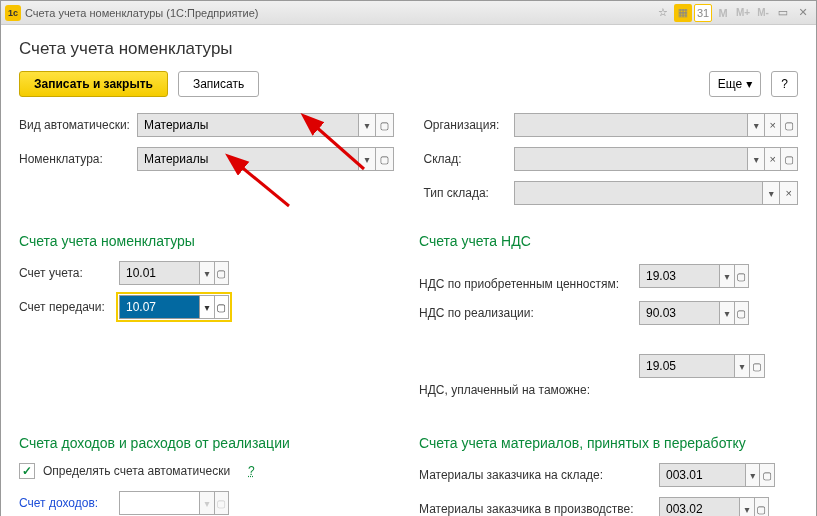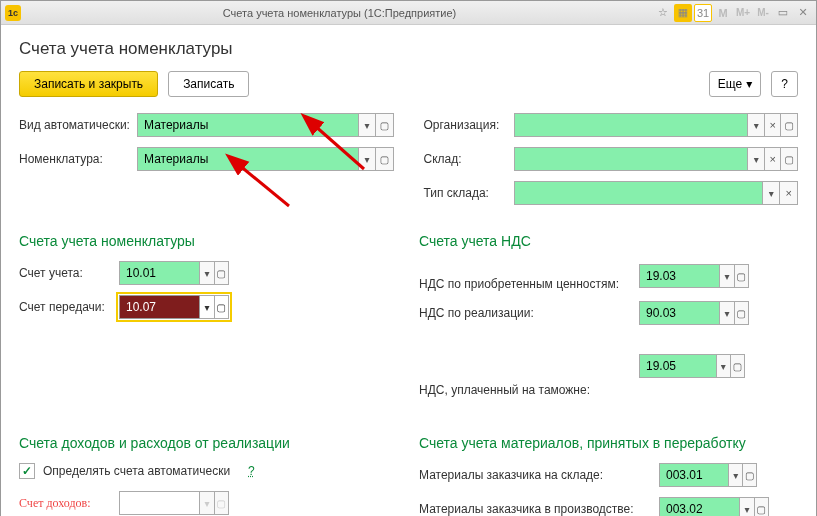--- a/index.html
+++ b/index.html
@@ -1,40 +1,40 @@
 <!DOCTYPE html>
 <html><head>
 <meta charset="utf-8">
 <style>
   * { box-sizing: border-box; margin: 0; padding: 0; }
   body { font-family: Arial, sans-serif; font-size: 12px; background: #fff; color: #333; }
   .window { width: 817px; border: 1px solid #999; background: #fff; }
   .titlebar { background: linear-gradient(#f0f0f0,#e0e0e0); border-bottom: 1px solid #ccc; display: flex; align-items: center; height: 24px; padding: 0 4px; }
   .titlebar .icon-1c { width: 16px; height: 16px; background: #f8c300; border-radius: 3px; margin-right: 4px; display:flex; align-items:center; justify-content:center; font-size:9px; font-weight:bold; color:#333;}
-  .titlebar .title { flex: 1; color: #555; font-size: 11px; text-align: center; }
+  .titlebar .title { flex: 1; color: #555; font-size: 11px; }
   .titlebar .tb-icons { display: flex; gap: 2px; align-items: center; }
   .titlebar .tb-icons span { width: 18px; height: 18px; display:flex; align-items:center; justify-content:center; font-size:11px; color:#888; cursor:pointer; }
   .tb-icons .star{color:#aaa;}
   .tb-icons .calc{background:#f8c300;color:#333;border-radius:2px;}
   .tb-icons .cal{background:#fff;border:1px solid #f8c300;color:#d70;border-radius:2px;font-size:9px;}
   .content { padding: 14px 18px 18px; }
   h1 { font-size: 17px; font-weight: normal; color: #333; margin-bottom: 12px; }
   .row-top { display:flex; align-items:center; gap:10px; margin-bottom:16px; }
   .btn { background: #fff; border: 1px solid #aaa; border-radius: 3px; padding: 5px 14px; font-size: 12px; cursor: pointer; }
-  .btn-primary { background: linear-gradient(#ffe23e,#f5cc00); border-color: #caa800; font-weight:normal; }
+  .btn-primary { background: linear-gradient(#ffe23e,#f5cc00); border-color: #caa800; font-weight:bold; }
   .btn-more { display:flex; align-items:center; gap:4px; padding:5px 8px; }
   .btn-q { padding:5px 9px; }
   .spacer { flex:1; }
   .row { display:flex; align-items:center; margin-bottom:10px; }
   .lbl { color:#333; }
   .field { display:flex; height:24px; }
-  .field input { border:1px solid #aaa; padding:3px 6px; font-size:12px; height:100%; width:100%; background:#86efac; }
+  .field input { border:1px solid #aaa; padding:3px 6px; font-size:12px; height:100%; width:100%; background:#e5e5e5; }
   .field input:disabled { color:#999; background:#fff; }
   .field .ctl { border:1px solid #aaa; border-left:none; width:20px; display:flex; align-items:center; justify-content:center; font-size:10px; color:#555; background:#f8f8f8; cursor:pointer; }
-  .field.selected input{ background:#7f1d1d; color:#fff; border-color:#999;}
+  .field.selected input{ background:#0369a1; color:#fff; border-color:#999;}
   .field.highlighted { outline:2px solid #f5cc00; outline-offset:1px;}
   .twocol { display:flex; gap:30px; }
   .col { flex:1; position:relative;}
   .section-title { color:#0a8a3a; font-size:14px; margin:18px 0 12px; }
   .checkbox-row{display:flex; align-items:center; gap:8px; margin-bottom:12px;}
   .checkbox{width:16px;height:16px;border:1px solid #aaa;display:flex;align-items:center;justify-content:center;color:#0a8a3a;font-weight:bold;font-size:12px;cursor:pointer;background:#fff;}
   .help-link{color:#0a8a3a;text-decoration:underline dotted;cursor:pointer;margin-left:10px;}
   .arrow-annot{position:absolute;pointer-events:none;}
   svg.arr{overflow:visible;}
   .row-wide-clear .ctl.x{font-size:11px;}
@@ -165,59 +165,59 @@
         <div class="row">
           <div class="lbl" style="width:220px;">НДС по реализации:</div>
           <div class="field" style="width:110px;border-radius:11px;">
             <input value="90.03" style="">
             <div class="ctl">▾</div>
             <div class="ctl">▢</div>
           </div>
         </div>
         <div class="row">
           <div class="lbl" style="width:220px;margin-top:48px;">НДС, уплаченный на таможне:</div>
-          <div class="field" style="width:106px;">
+          <div class="field" style="width:126px;">
             <input value="19.05" style="">
             <div class="ctl">▾</div>
             <div class="ctl">▢</div>
           </div>
         </div>
       </div>
     </div>
 
     <div class="twocol" style="margin-top:10px;">
       <div class="col" style="max-width:370px;">
         <div class="section-title">Счета доходов и расходов от реализации</div>
         <div class="checkbox-row">
           <div class="checkbox">✓</div>
           <span>Определять счета автоматически</span>
           <span class="help-link">?</span>
         </div>
         <div class="row">
-          <div class="lbl" style="width:100px;color:#ef4444;font-family:Liberation Serif, serif;">Счет доходов:</div>
+          <div class="lbl" style="width:100px;color:#1d4ed8;">Счет доходов:</div>
           <div class="field" style="width:110px;">
             <input disabled="" style="">
             <div class="ctl" style="color:#ccc;">▾</div>
             <div class="ctl" style="color:#ccc;">▢</div>
           </div>
         </div>
         <div class="row">
           <div class="lbl" style="width:100px;color:#1d4ed8;font-weight:bold;">Счет расходов:</div>
           <div class="field" style="width:110px;">
             <input disabled="" style="">
             <div class="ctl" style="color:#ccc;">▾</div>
             <div class="ctl" style="color:#ccc;">▢</div>
           </div>
         </div>
       </div>
       <div class="col">
         <div class="section-title">Счета учета материалов, принятых в переработку</div>
         <div class="row">
           <div class="lbl" style="width:240px;">Материалы заказчика на складе:</div>
-          <div class="field" style="width:98px;">
+          <div class="field" style="width:116px;">
             <input value="003.01" style="">
             <div class="ctl">▾</div>
             <div class="ctl">▢</div>
           </div>
         </div>
         <div class="row">
           <div class="lbl" style="width:240px;">Материалы заказчика в производстве:</div>
           <div class="field" style="width:110px;">
             <input value="003.02" style="">
             <div class="ctl">▾</div>

